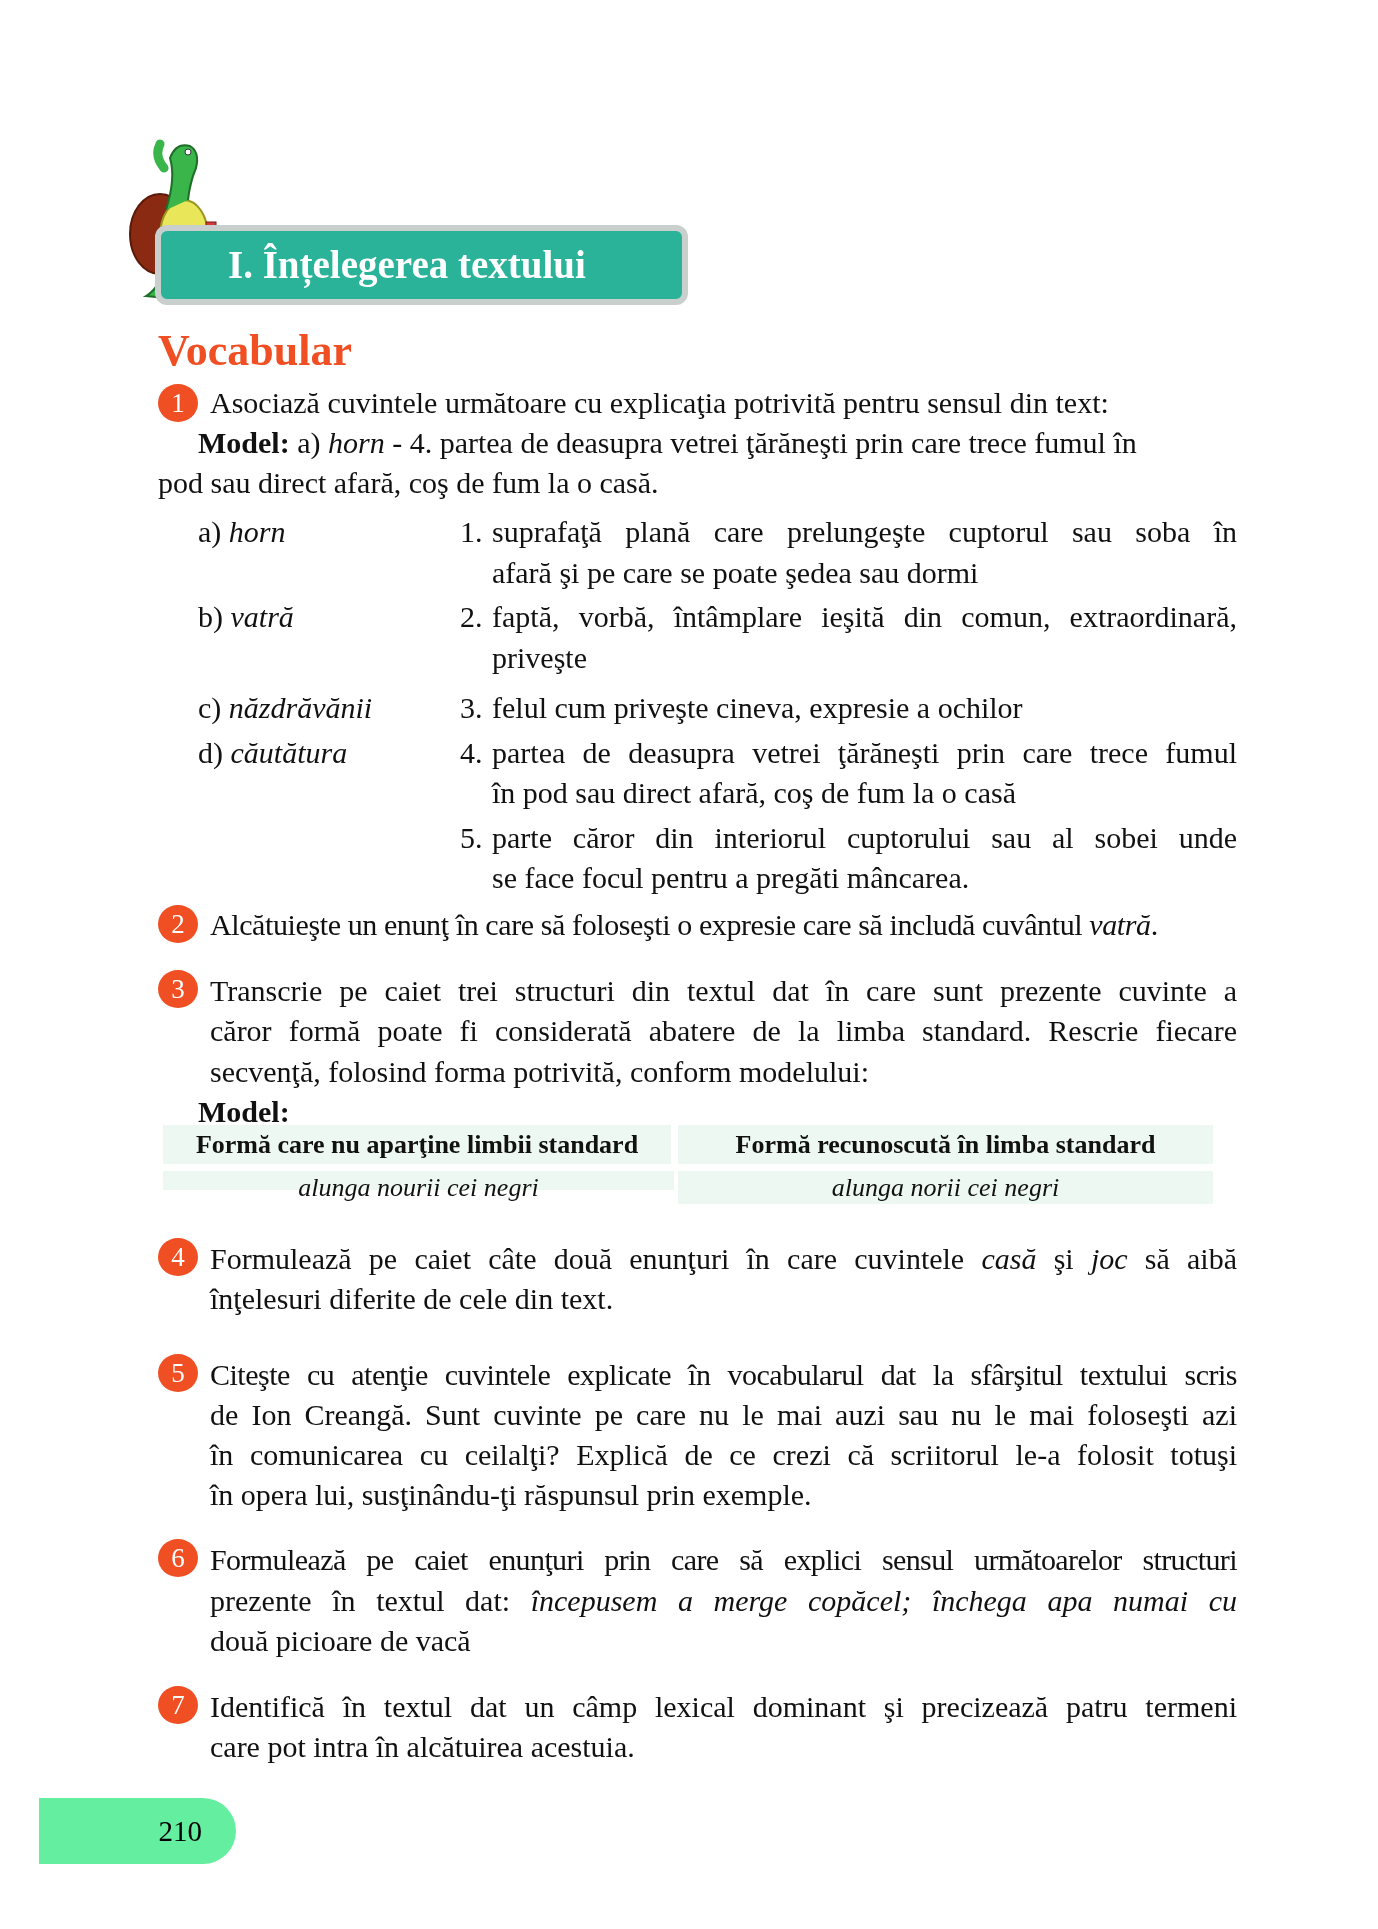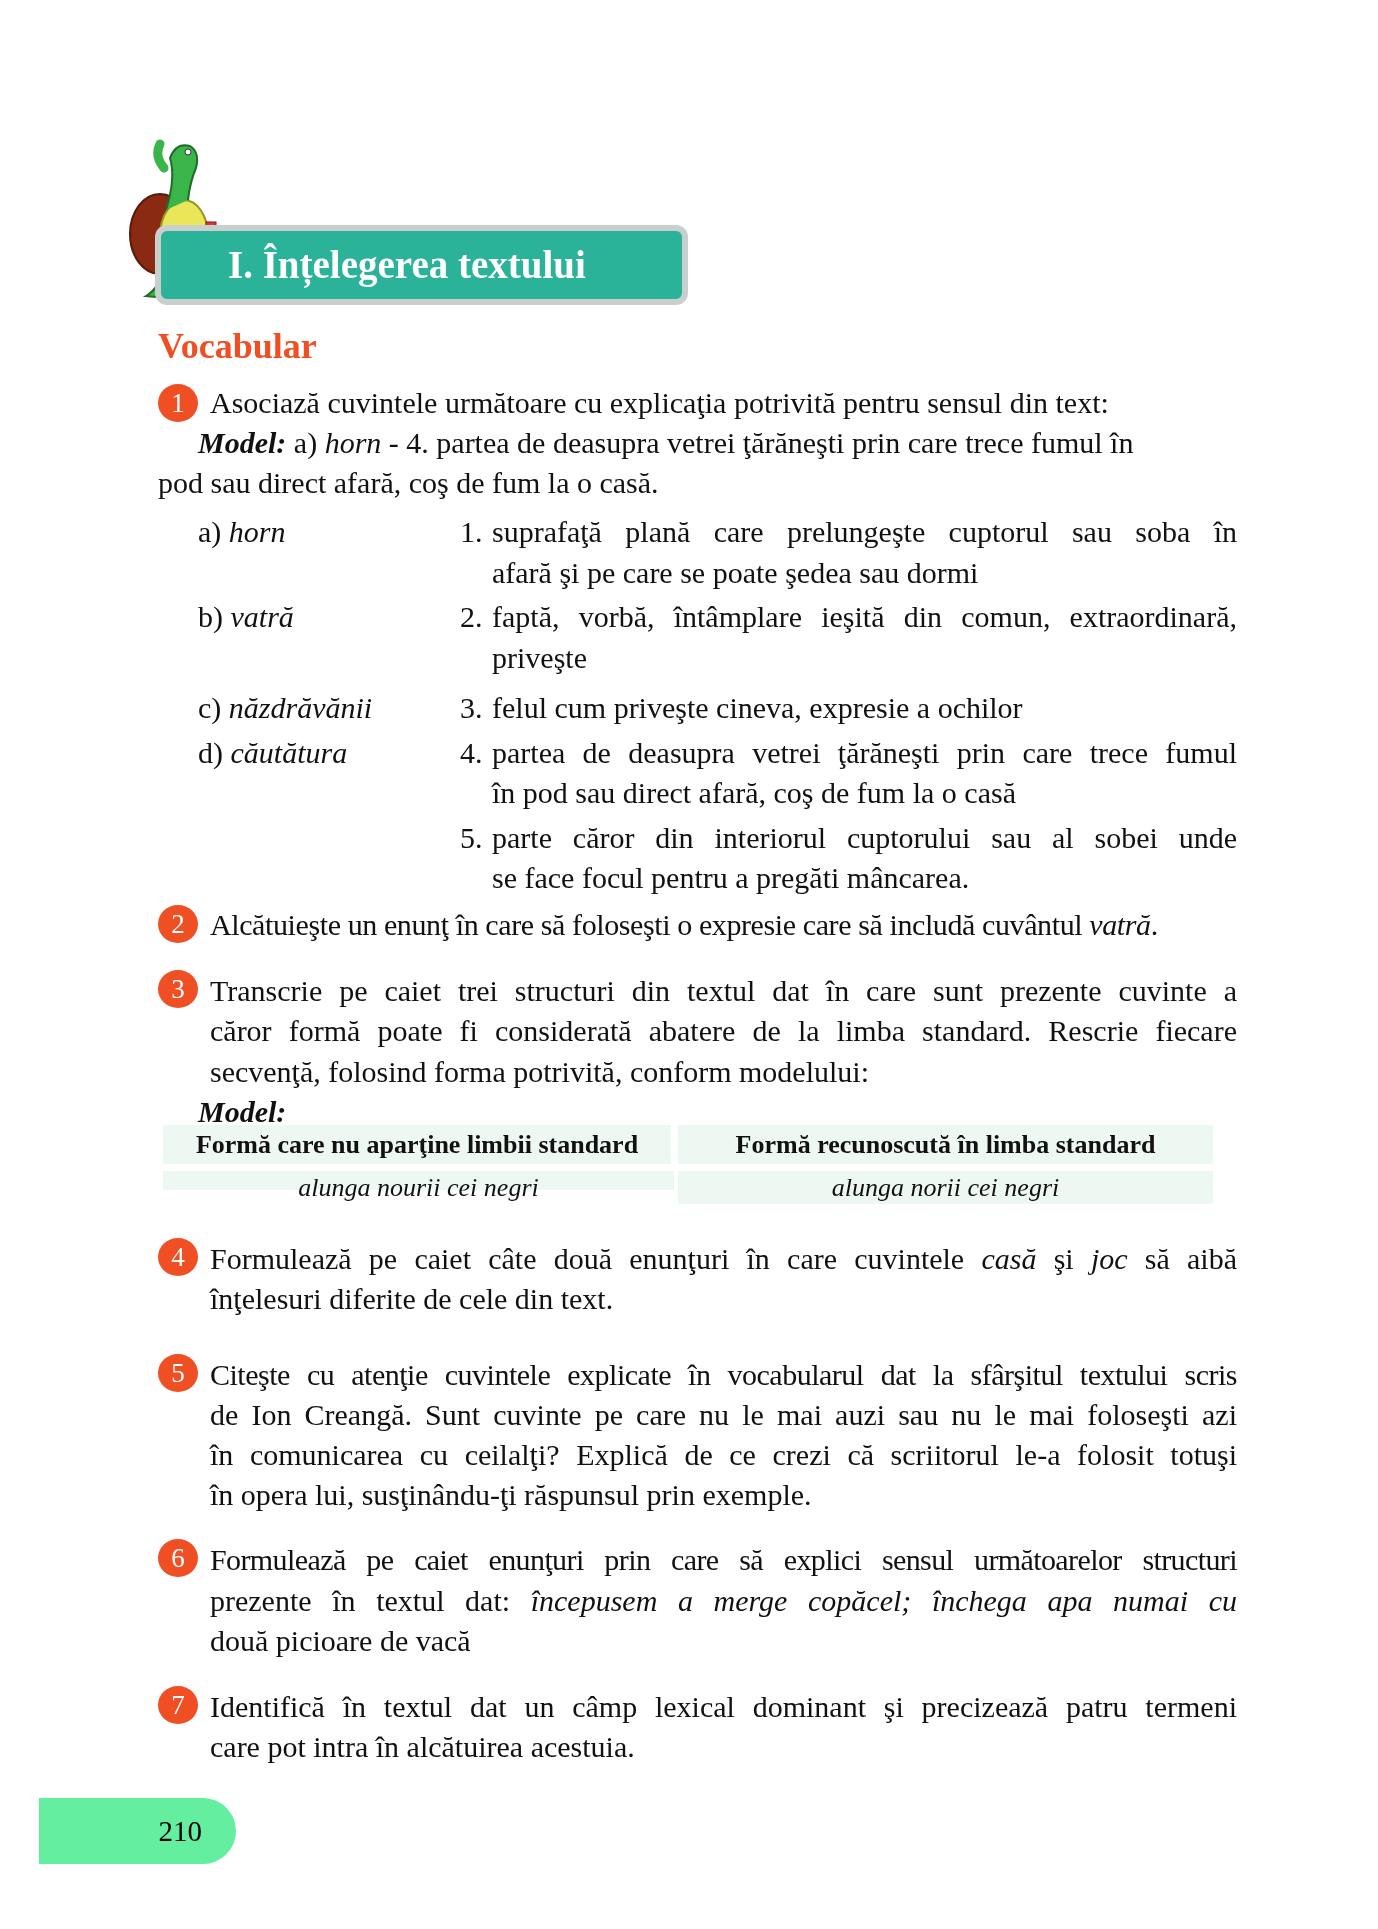--- a/index.html
+++ b/index.html
@@ -7,28 +7,28 @@
          font-family:"Liberation Serif", "DejaVu Serif", serif; color:#111; }
   .abs { position:absolute; }
   .line { position:absolute; font-size:30px; line-height:40px; white-space:nowrap; }
   .just { position:absolute; font-size:30px; line-height:40.5px; text-align:justify; }
   .just::after { content:""; display:inline-block; width:100%; }
   .badge { position:absolute; width:40px; height:38px; border-radius:50%;
            background:#F04E23; color:#fff; font-size:27px; line-height:38px; text-align:center; }
   .title-bar { position:absolute; left:155px; top:225px; width:533px; height:80px;
                background:#2BB39A; border:6px solid #C8CFCD; border-radius:12px; box-sizing:border-box; }
   .title-text { position:absolute; left:228px; top:242px; font-size:39px; font-weight:bold; color:#fff; line-height:46px; }
-  .section { position:absolute; left:158px; top:325px; font-size:36px; font-weight:bold; color:#F04E23; }
+  .section { position:absolute; left:158px; top:325px; font-size:44px; font-weight:bold; color:#F04E23; }
   .cell { position:absolute; background:#EEF8F3; font-size:26px; text-align:center; }
   .cell.hdr { font-weight:bold; line-height:39px; }
   .cell.val { font-style:italic; line-height:33px; }
   .pagenum { position:absolute; left:39px; top:1798px; width:197px; height:66px; background:#63EEA0;
              border-radius:0 33px 33px 0; color:#000000; font-size:29px; line-height:66px; text-align:right; box-sizing:border-box; padding-right:34px; }
   i, .it { }
-  b.bi { font-weight:bold; font-style:italic; }
+  b.bi { font-weight:bold; }
 </style>
 </head>
 <body>
 
 <svg class="abs" style="left:126px;top:138px" width="112" height="166" viewBox="0 0 112 166">
   <ellipse cx="34" cy="96" rx="30" ry="40" fill="#8B2A12" stroke="#5a1a08" stroke-width="2"></ellipse>
   <ellipse cx="58" cy="98" rx="24" ry="36" fill="#E9E65A" stroke="#9a9420" stroke-width="2"></ellipse>
   <path d="M40 72 Q50 40 44 20 Q50 4 64 8 Q74 14 70 30 Q64 44 62 62" fill="#39B54A" stroke="#1e6e28" stroke-width="2"></path>
   <path d="M38 30 Q28 18 34 6" fill="none" stroke="#39B54A" stroke-width="9" stroke-linecap="round"></path>
   <circle cx="62" cy="14" r="3" fill="#fff" stroke="#333"></circle>

